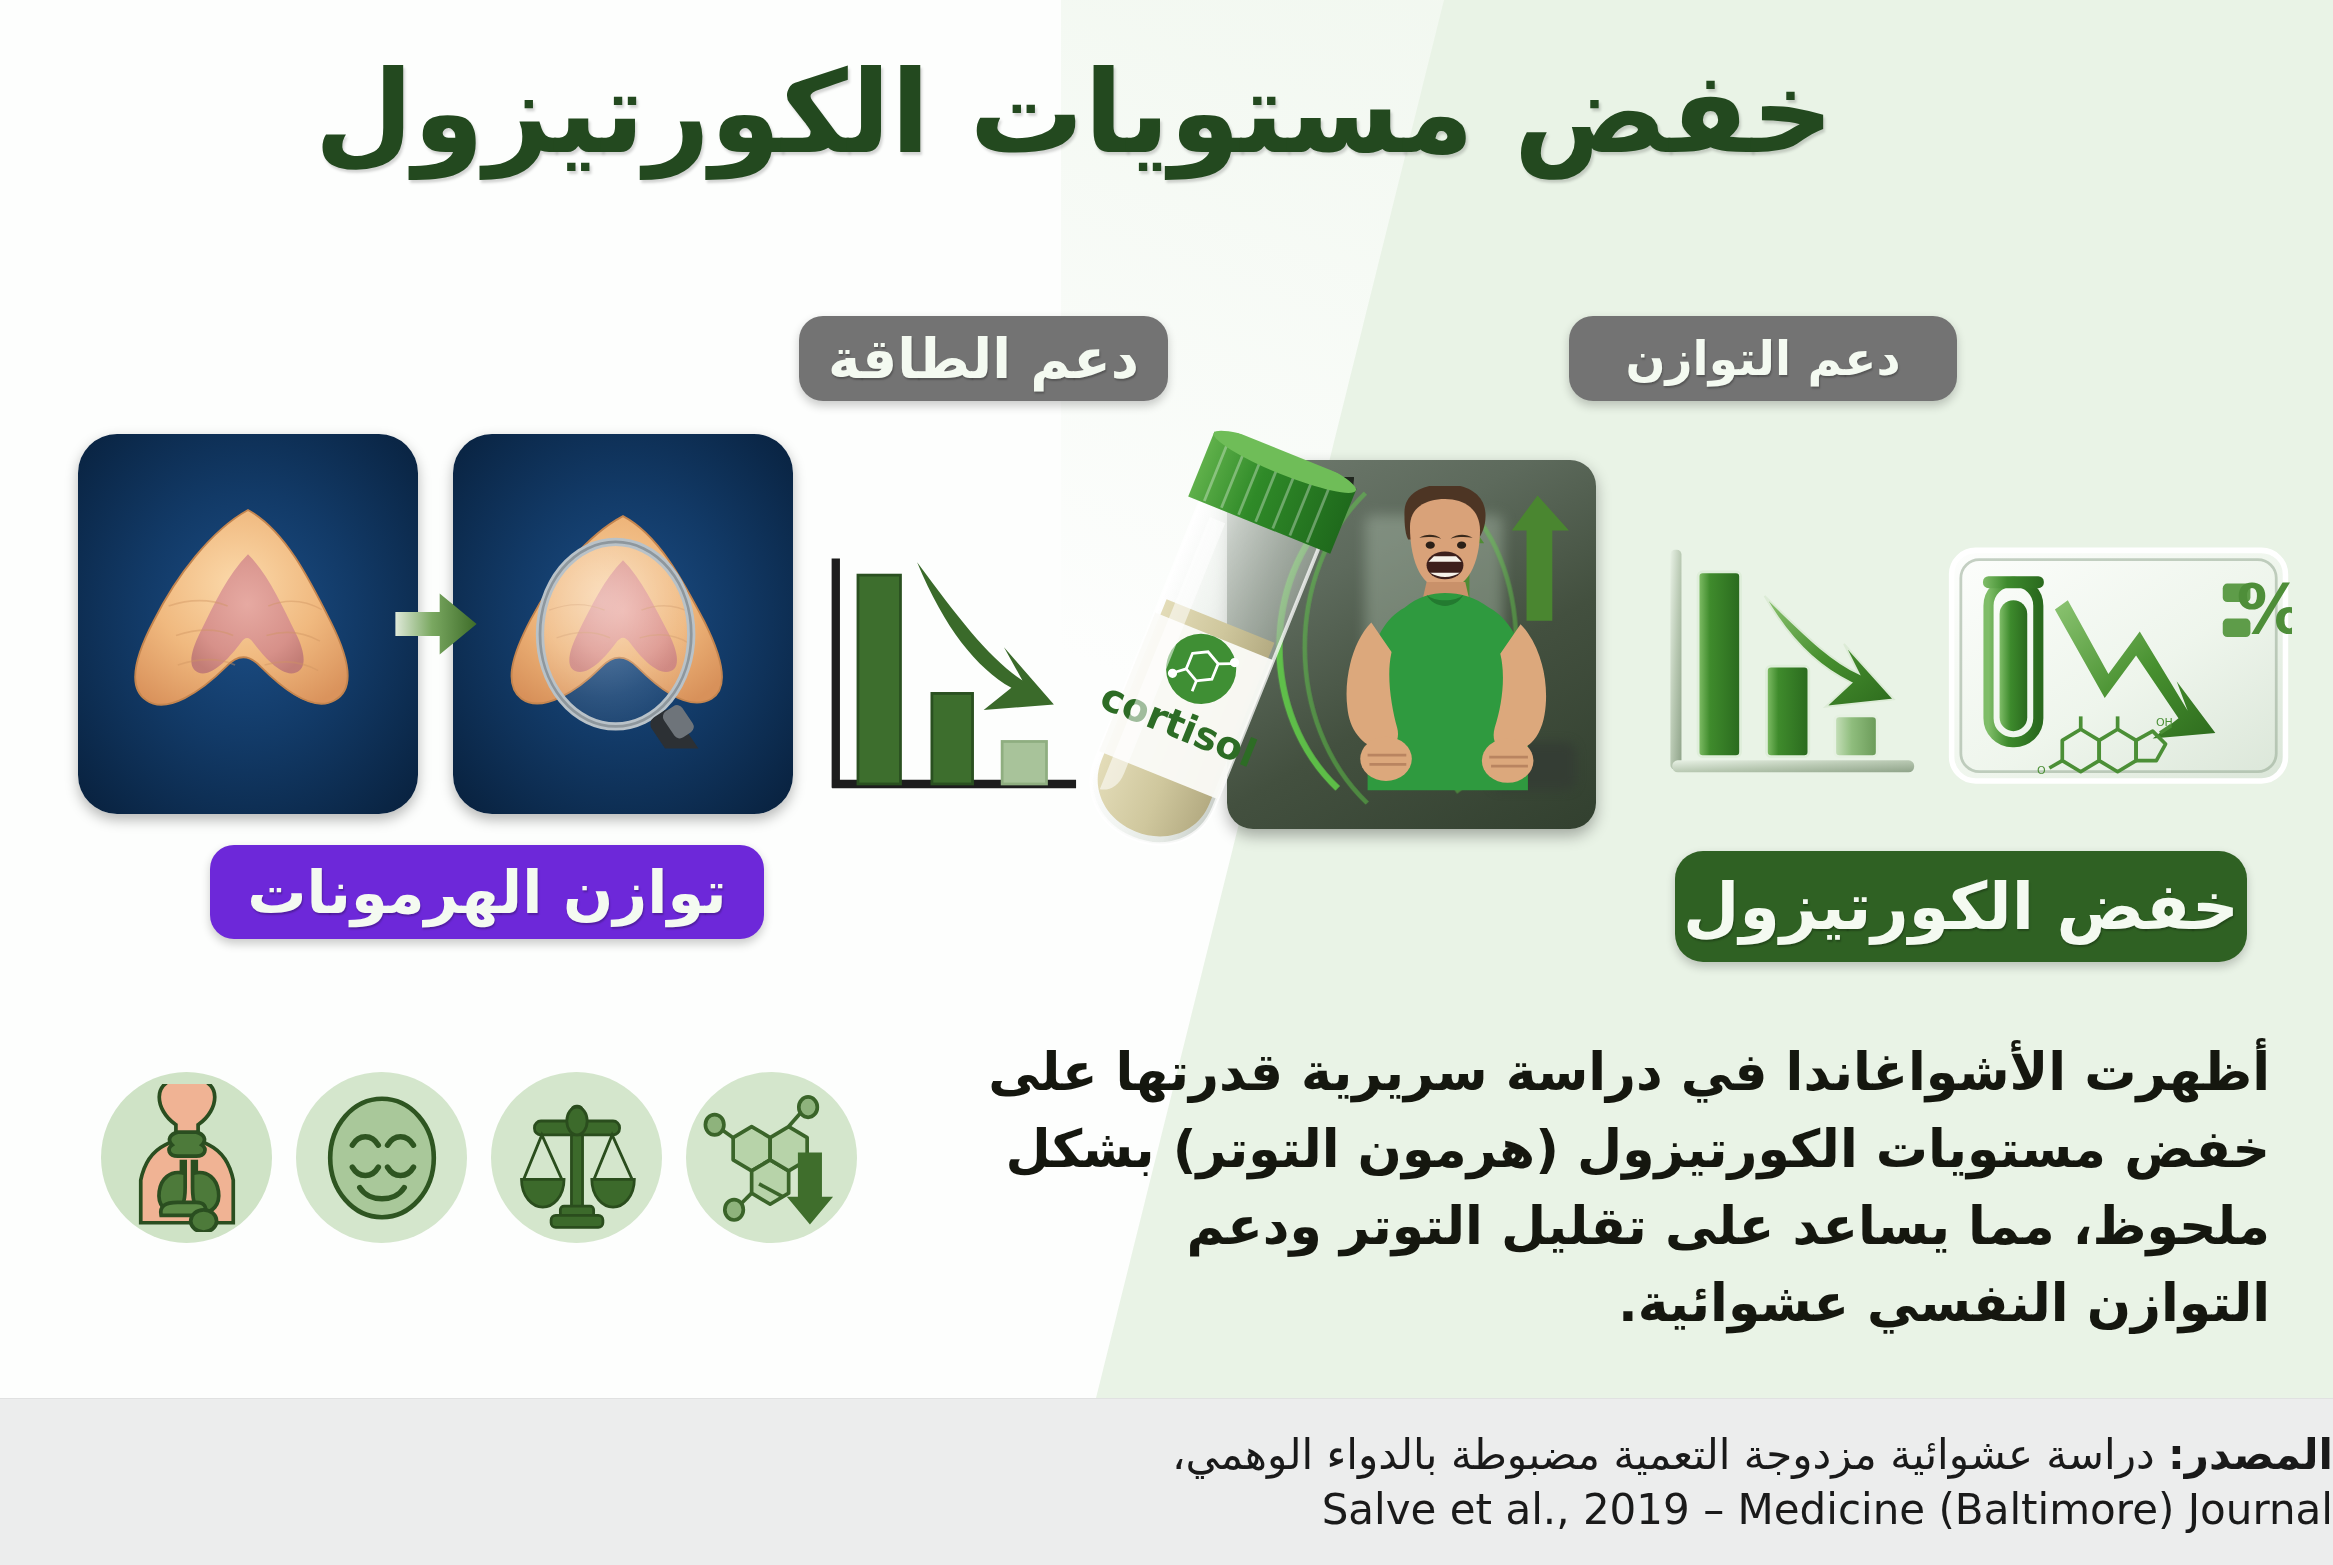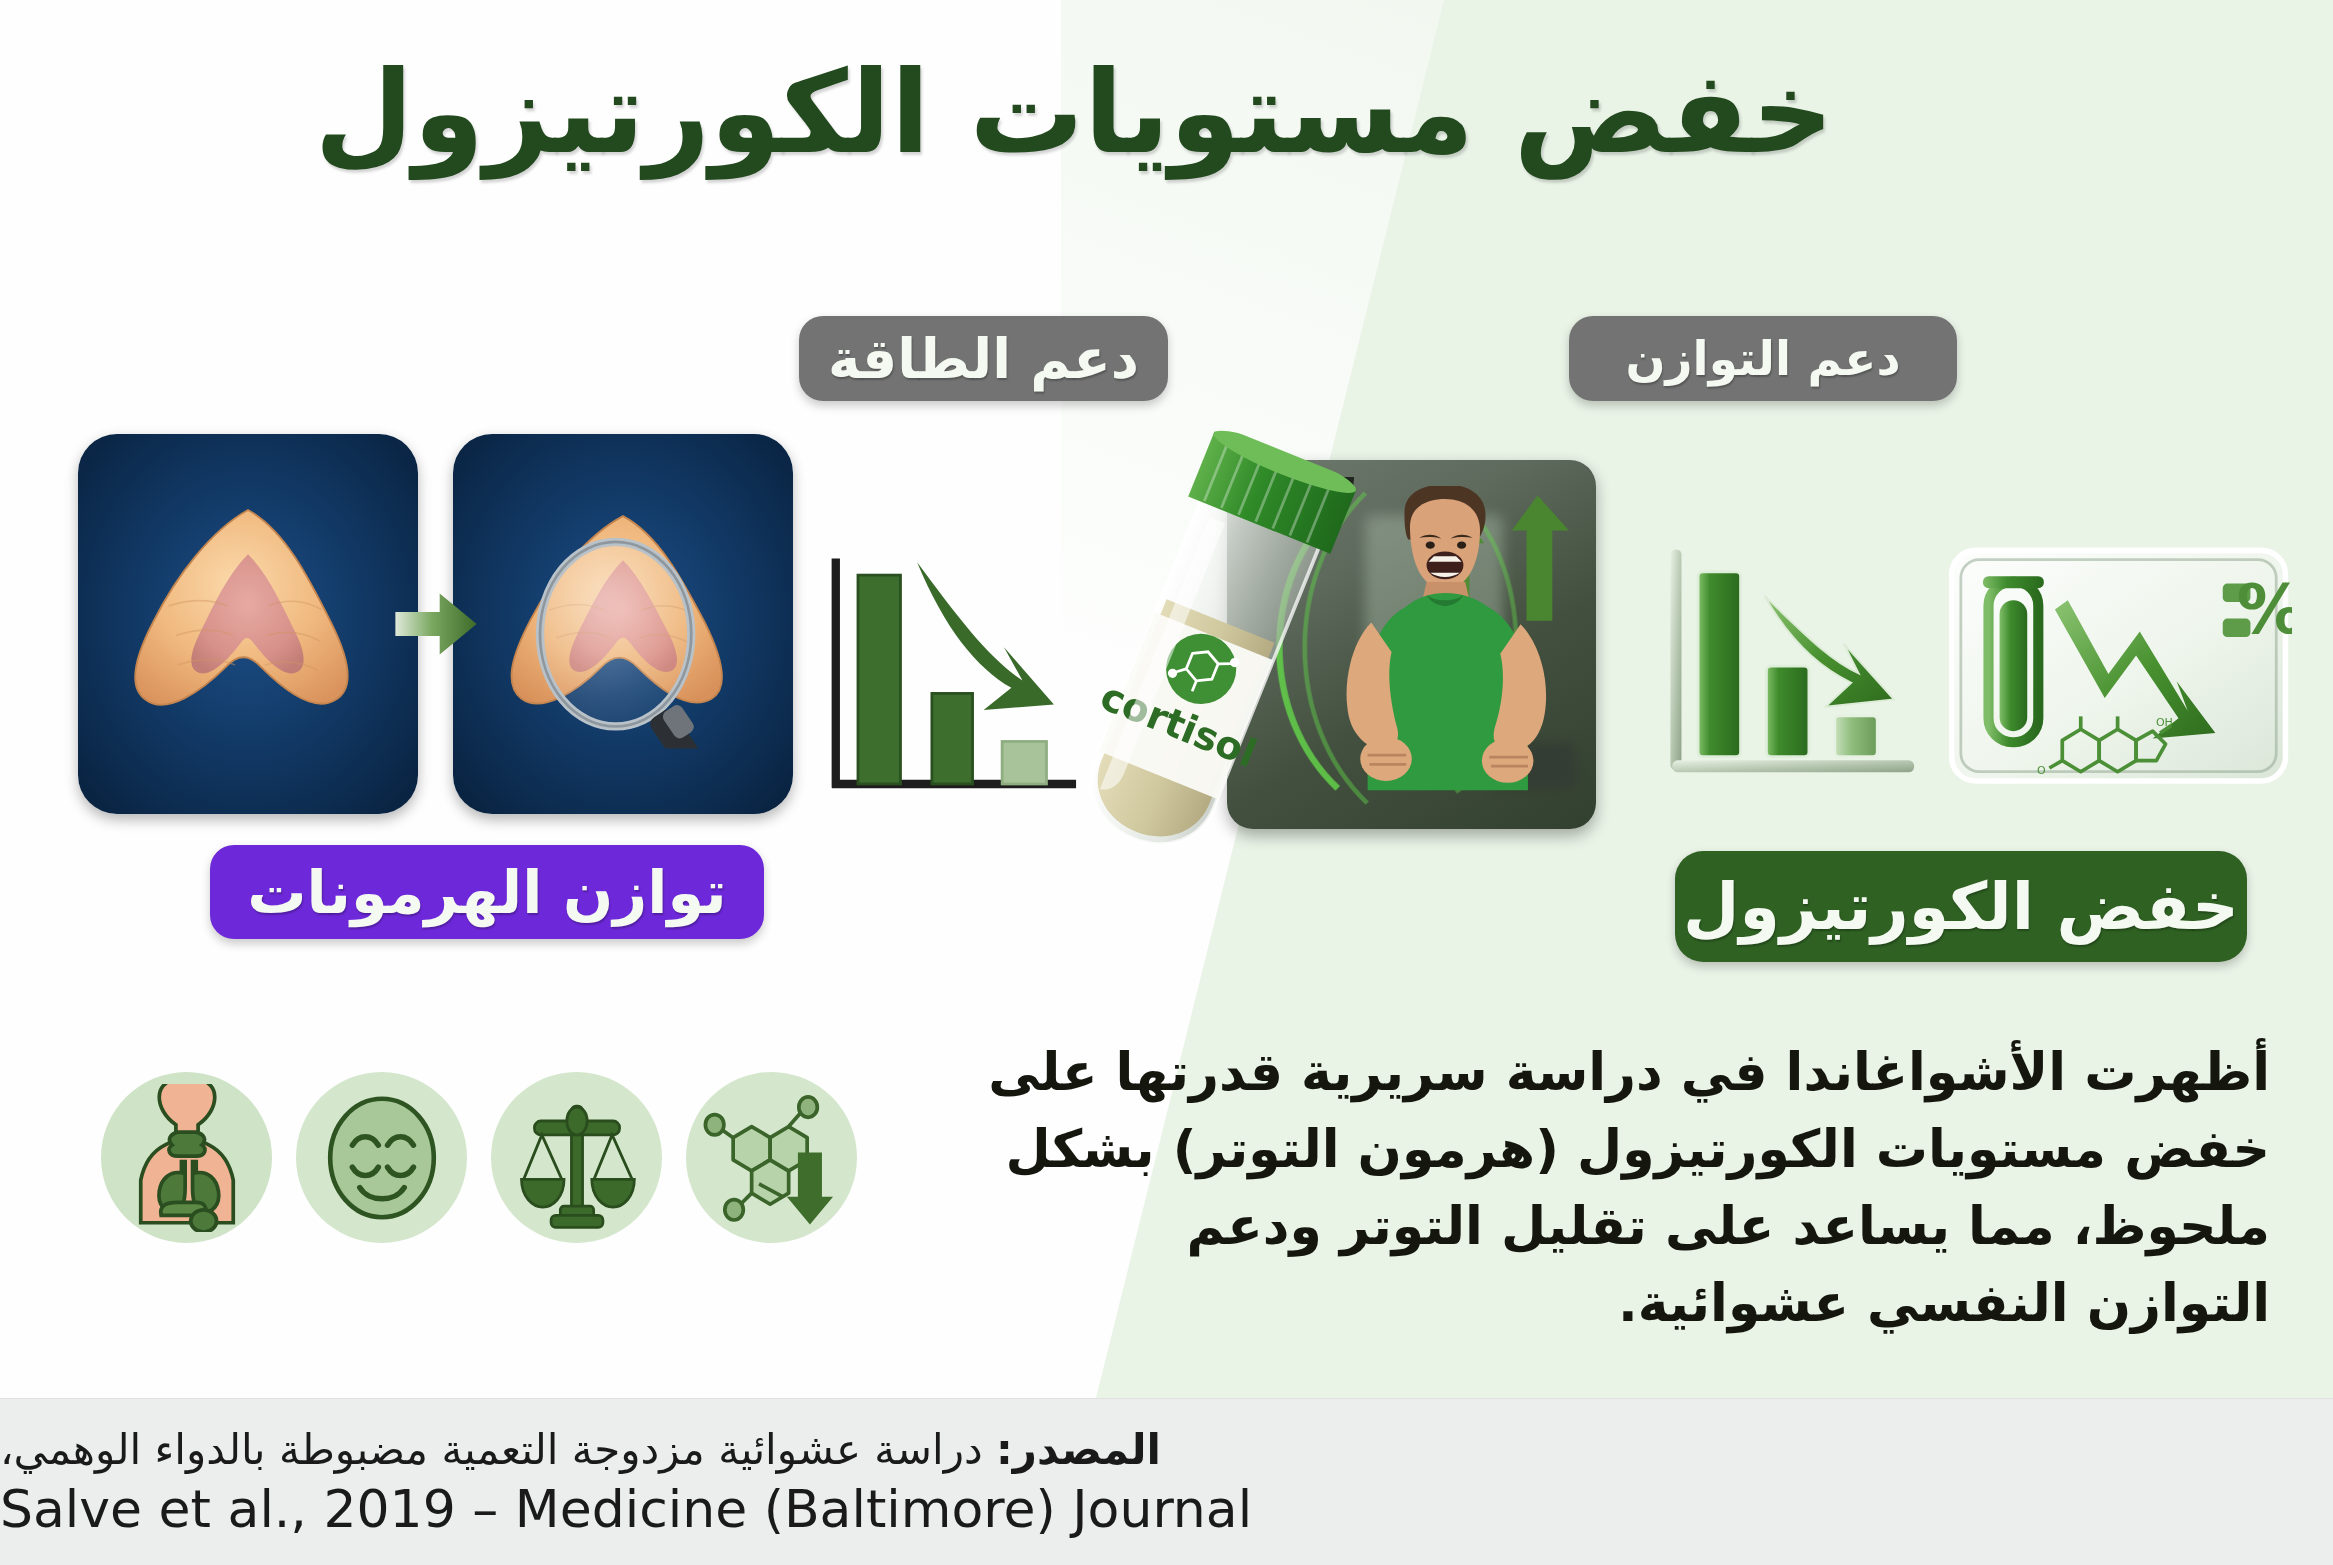--- a/index.html
+++ b/index.html
@@ -131,26 +131,26 @@
     font-size:52px; line-height:1.48; font-weight:bold;
     color:#15170f; z-index:6;
   }
 
   
   .footer{
     position:absolute; left:0; top:1398px; width:2333px; height:167px;
     background:#eceded;
     border-top:1.8px solid #e0e1e1;
     z-index:8;
-    display:flex; flex-direction:column; align-items:flex-end; justify-content:center;
+    display:flex; flex-direction:column; align-items:flex-start; justify-content:center;
     gap:5.5px;
   }
   .footer-line1{ direction:rtl; font-size:42px; color:#1a1a1a; font-weight:normal; }
   .footer-line1 b{ font-weight:bold; }
-  .footer-line2{ direction:ltr; font-size:52px; color:#1a1a1a; }
+  .footer-line2{ direction:ltr; font-size:42px; color:#1a1a1a; }
 
   .nowrap{ white-space:nowrap; }
 </style>
 </head>
 <body>
 
 <div id="stage">
 
   <div class="bg-left"></div>
   <div class="bg-right"></div>

